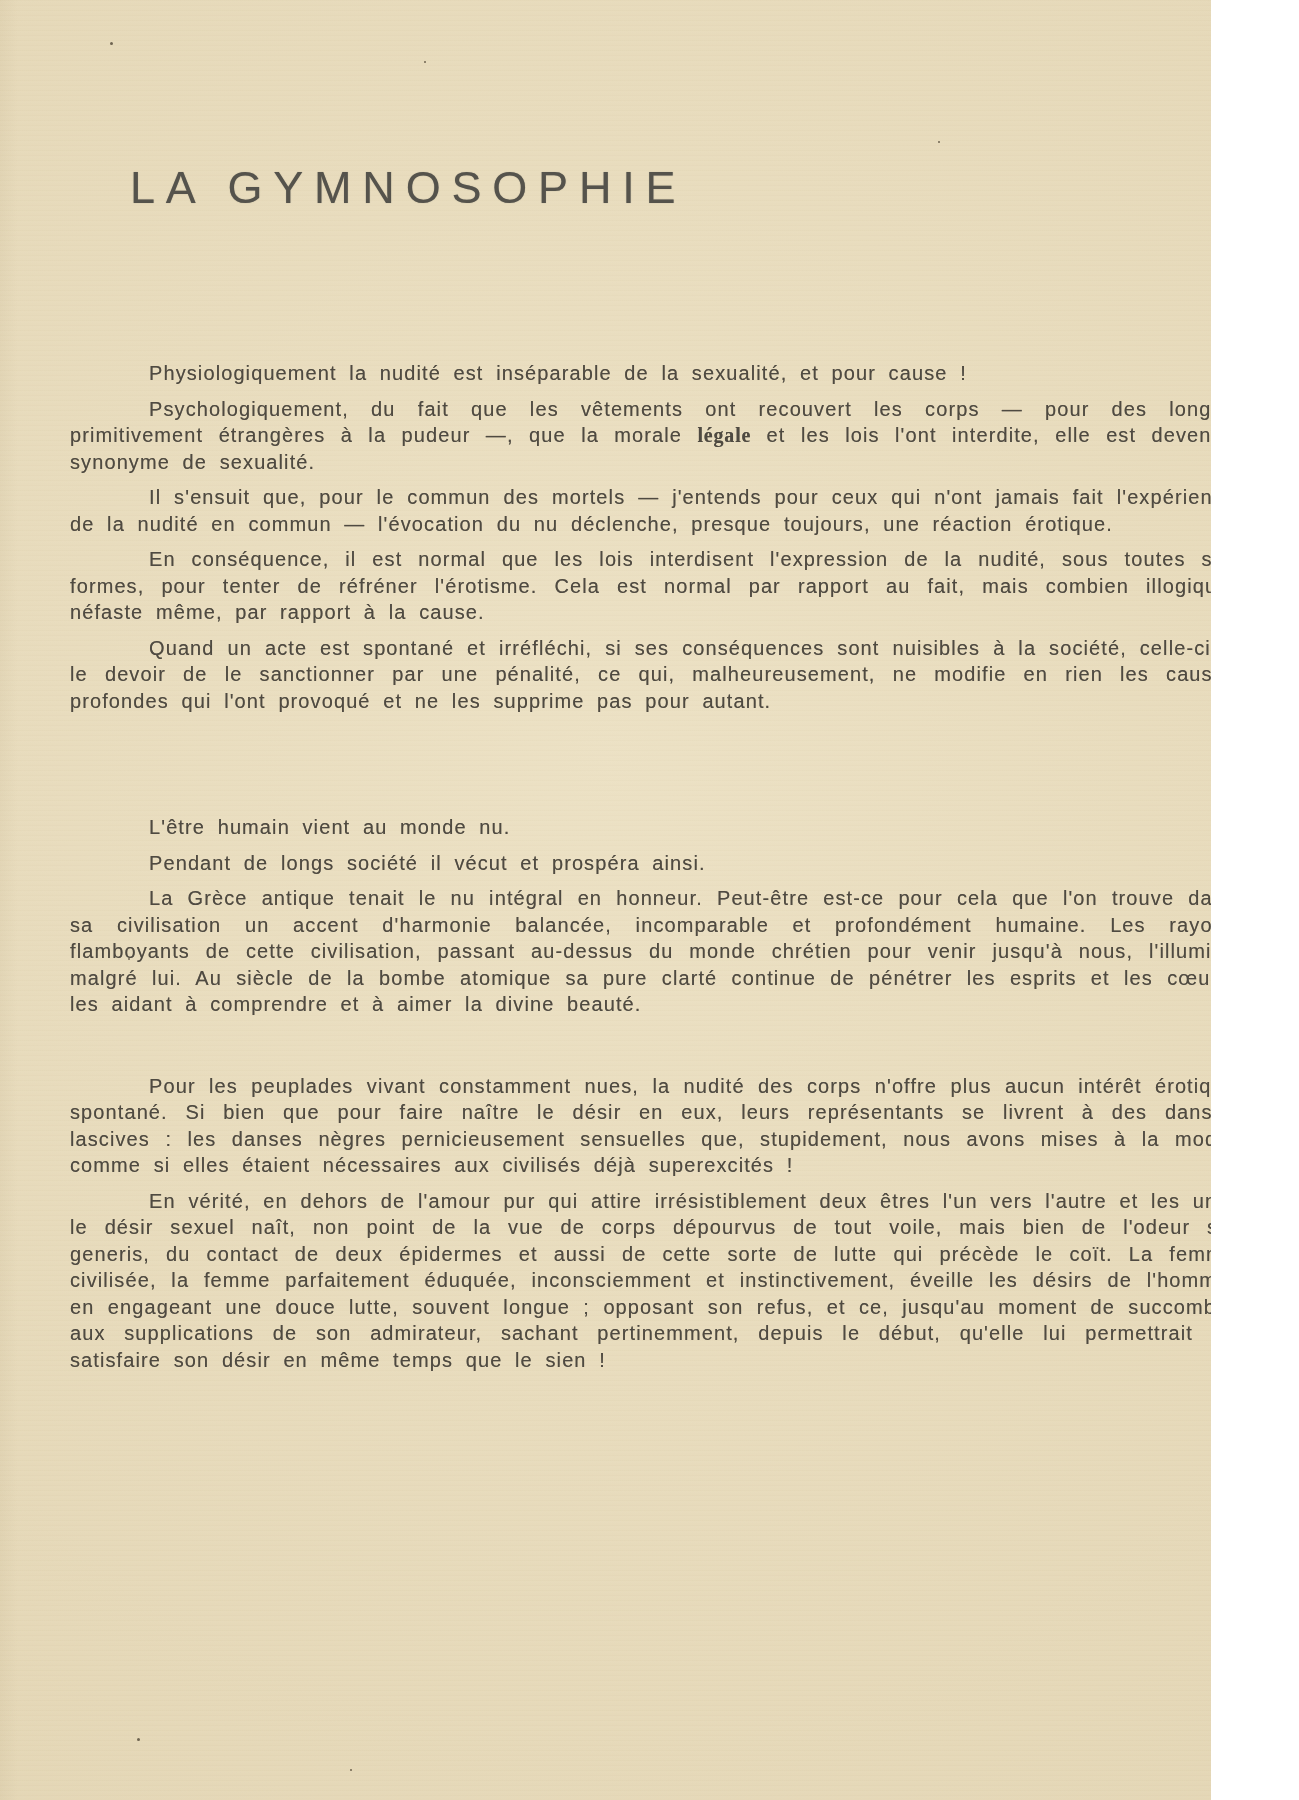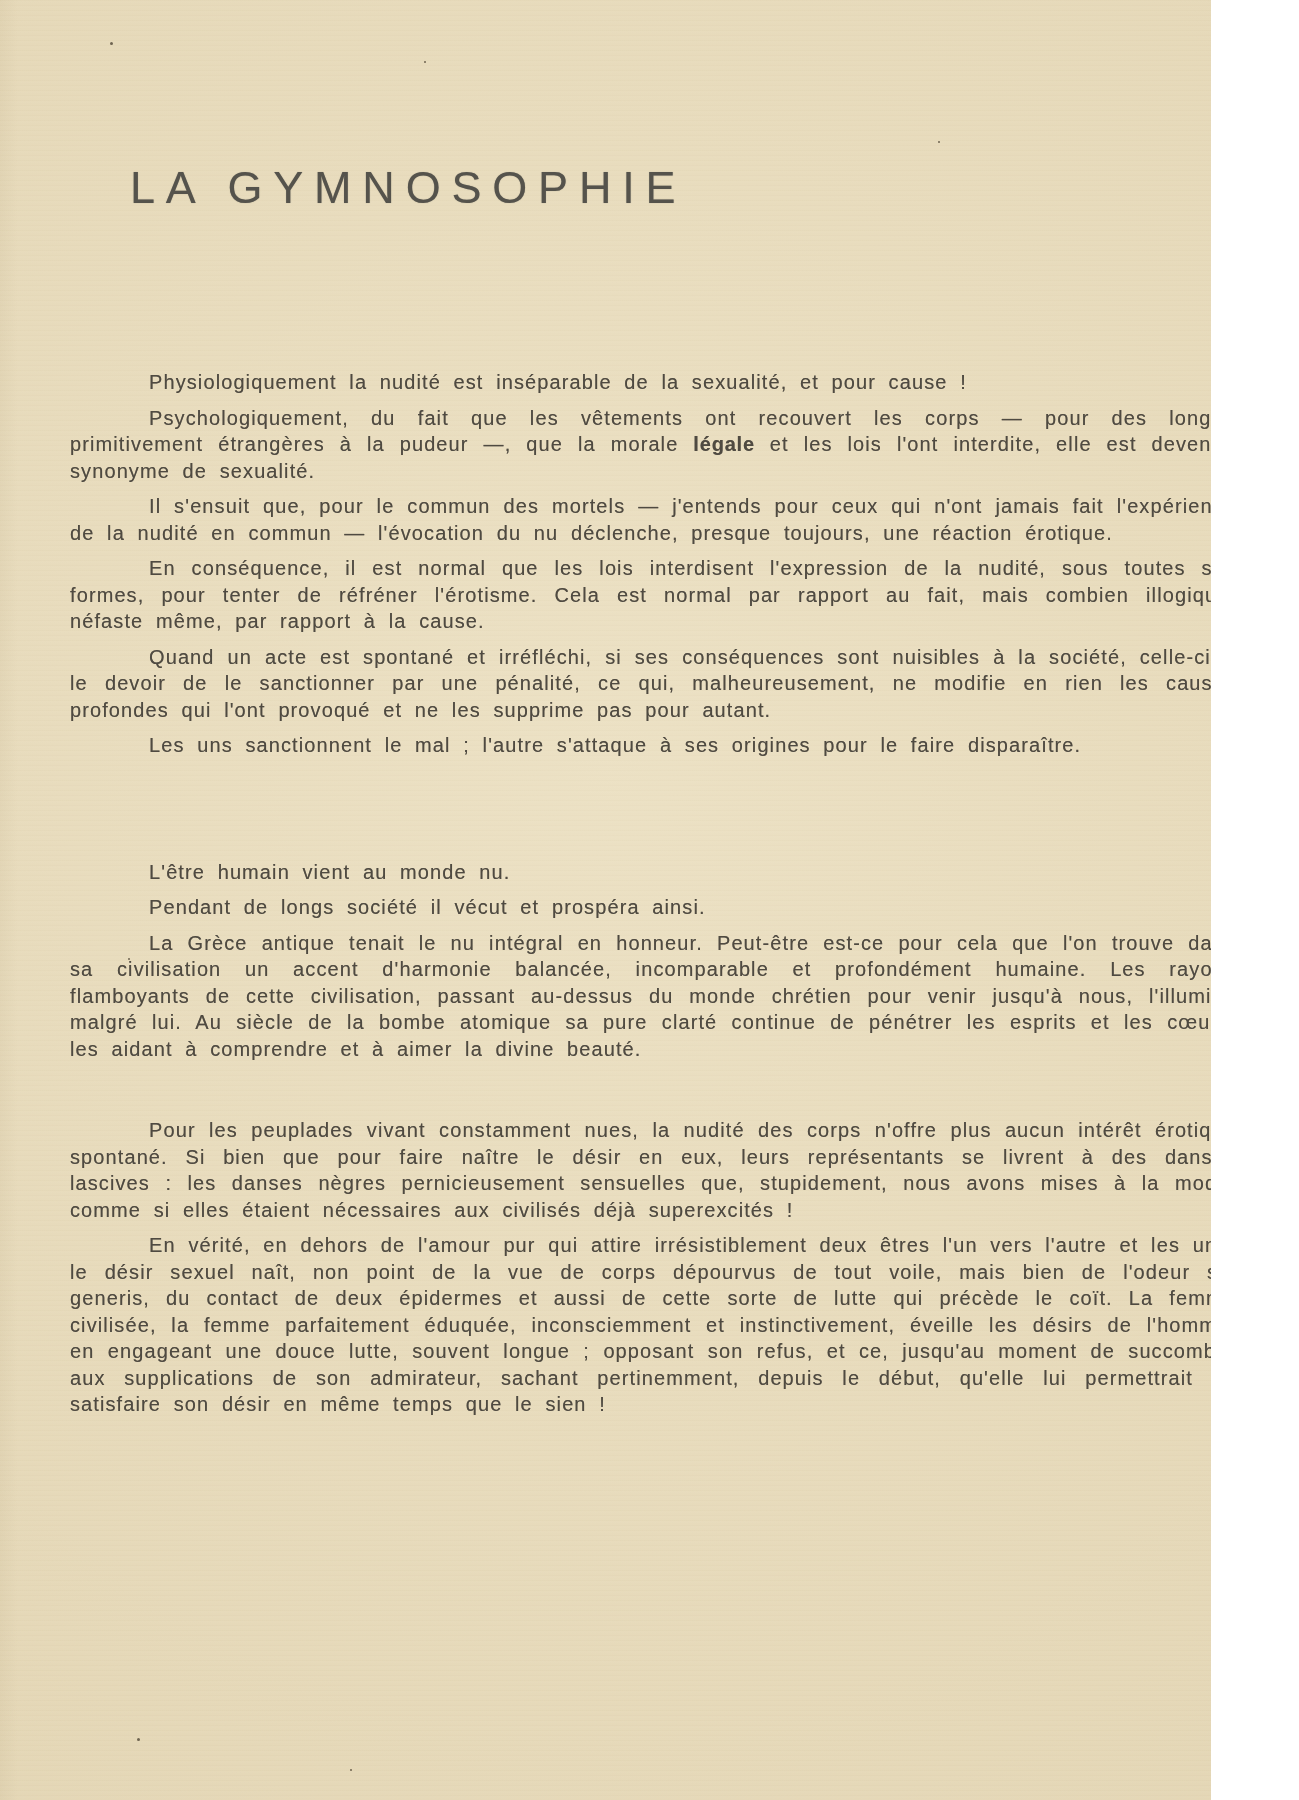--- a/index.html
+++ b/index.html
@@ -58,22 +58,22 @@
     color: #4f4a41;
     text-shadow: 0 0 0.5px rgba(79,74,65,0.55);
   }
   .section { margin: 0; }
   .section + .section.gap-large { margin-top: 100px; }
   .section + .section.gap-medium { margin-top: 55px; }
   .body-text p {
     margin: 9px 0 0 0;
     text-indent: 79px;
   }
-  .body-text .section p:first-child { margin-top: 9px; }
-  .bold { font-weight: bold; letter-spacing: 0.04em; }
+  .body-text .section p:first-child { margin-top: 0; }
+  .bold { font-weight: bold; letter-spacing: 0.04em; font-family: Liberation Serif, serif; }
   .speck {
     position: absolute;
     background: rgba(70,60,45,0.75);
     border-radius: 50%;
   }
   .smudge {
     position: absolute;
     border-radius: 50%;
     background: radial-gradient(ellipse, rgba(150,125,80,0.16), rgba(150,125,80,0));
   }
@@ -84,21 +84,20 @@
 <div class="page">
   <h1 class="title title-line1">LA GYMNOSOPHIE</h1>
 
   <div class="body-text">
       <div class="section">
         <p><span>Physiologiquement la nudité est inséparable de la sexualité, et pour cause !</span></p>
         <p><span>Psychologiquement, du fait que les vêtements ont recouvert les corps — pour des longue primitivement étrangères à la pudeur —, que la morale </span><span class="bold">légale</span><span> et les lois l'ont interdite, elle est devenue synonyme de sexualité.</span></p>
         <p><span>Il s'ensuit que, pour le commun des mortels — j'entends pour ceux qui n'ont jamais fait l'expérience de la nudité en commun — l'évocation du nu déclenche, presque toujours, une réaction érotique.</span></p>
         <p><span>En conséquence, il est normal que les lois interdisent l'expression de la nudité, sous toutes ses formes, pour tenter de réfréner l'érotisme. Cela est normal par rapport au fait, mais combien illogique, néfaste même, par rapport à la cause.</span></p>
         <p><span>Quand un acte est spontané et irréfléchi, si ses conséquences sont nuisibles à la société, celle-ci a le devoir de le sanctionner par une pénalité, ce qui, malheureusement, ne modifie en rien les causes profondes qui l'ont provoqué et ne les supprime pas pour autant.</span></p>
-        <p><span>Les uns sanctionnent le mal ; l'autre s'attaque à ses origines pour le faire disparaître.</span></p>
       </div>
       <div class="section gap-large">
         <p><span>L'être humain vient au monde nu.</span></p>
         <p><span>Pendant de longs société il vécut et prospéra ainsi.</span></p>
         <p><span>La Grèce antique tenait le nu intégral en honneur. Peut-être est-ce pour cela que l'on trouve dans sa civilisation un accent d'harmonie balancée, incomparable et profondément humaine. Les rayons flamboyants de cette civilisation, passant au-dessus du monde chrétien pour venir jusqu'à nous, l'illumina malgré lui. Au siècle de la bombe atomique sa pure clarté continue de pénétrer les esprits et les cœurs, les aidant à comprendre et à aimer la divine beauté.</span></p>
       </div>
       <div class="section gap-medium">
         <p><span>Pour les peuplades vivant constamment nues, la nudité des corps n'offre plus aucun intérêt érotique spontané. Si bien que pour faire naître le désir en eux, leurs représentants se livrent à des danses lascives : les danses nègres pernicieusement sensuelles que, stupidement, nous avons mises à la mode, comme si elles étaient nécessaires aux civilisés déjà superexcités !</span></p>
         <p><span>En vérité, en dehors de l'amour pur qui attire irrésistiblement deux êtres l'un vers l'autre et les unit, le désir sexuel naît, non point de la vue de corps dépourvus de tout voile, mais bien de l'odeur sui generis, du contact de deux épidermes et aussi de cette sorte de lutte qui précède le coït. La femme civilisée, la femme parfaitement éduquée, inconsciemment et instinctivement, éveille les désirs de l'homme, en engageant une douce lutte, souvent longue ; opposant son refus, et ce, jusqu'au moment de succomber aux supplications de son admirateur, sachant pertinemment, depuis le début, qu'elle lui permettrait de satisfaire son désir en même temps que le sien !</span></p>
       </div>

